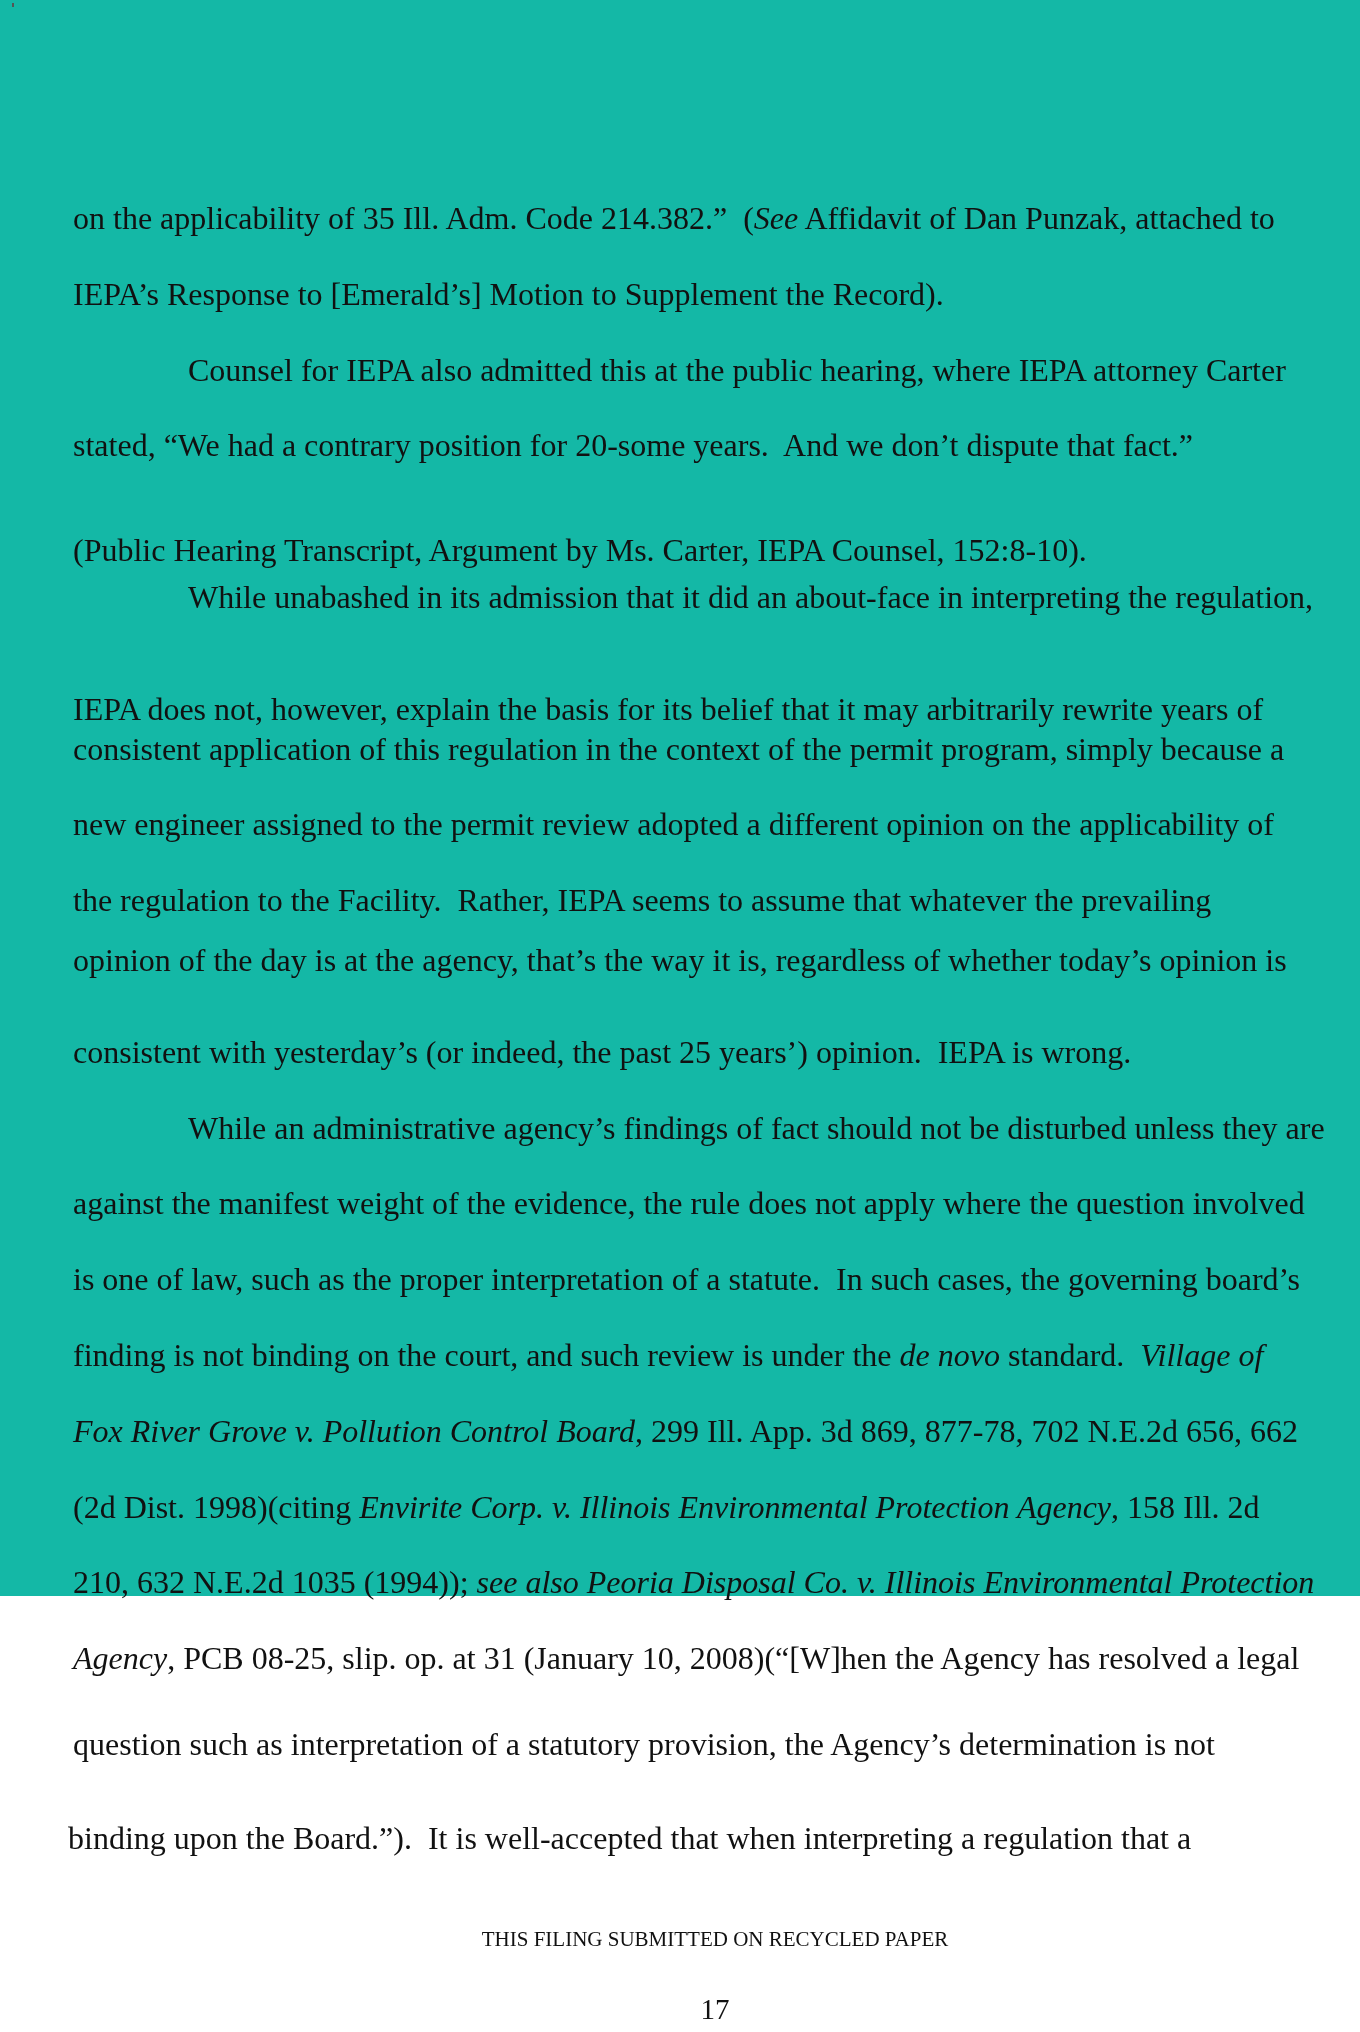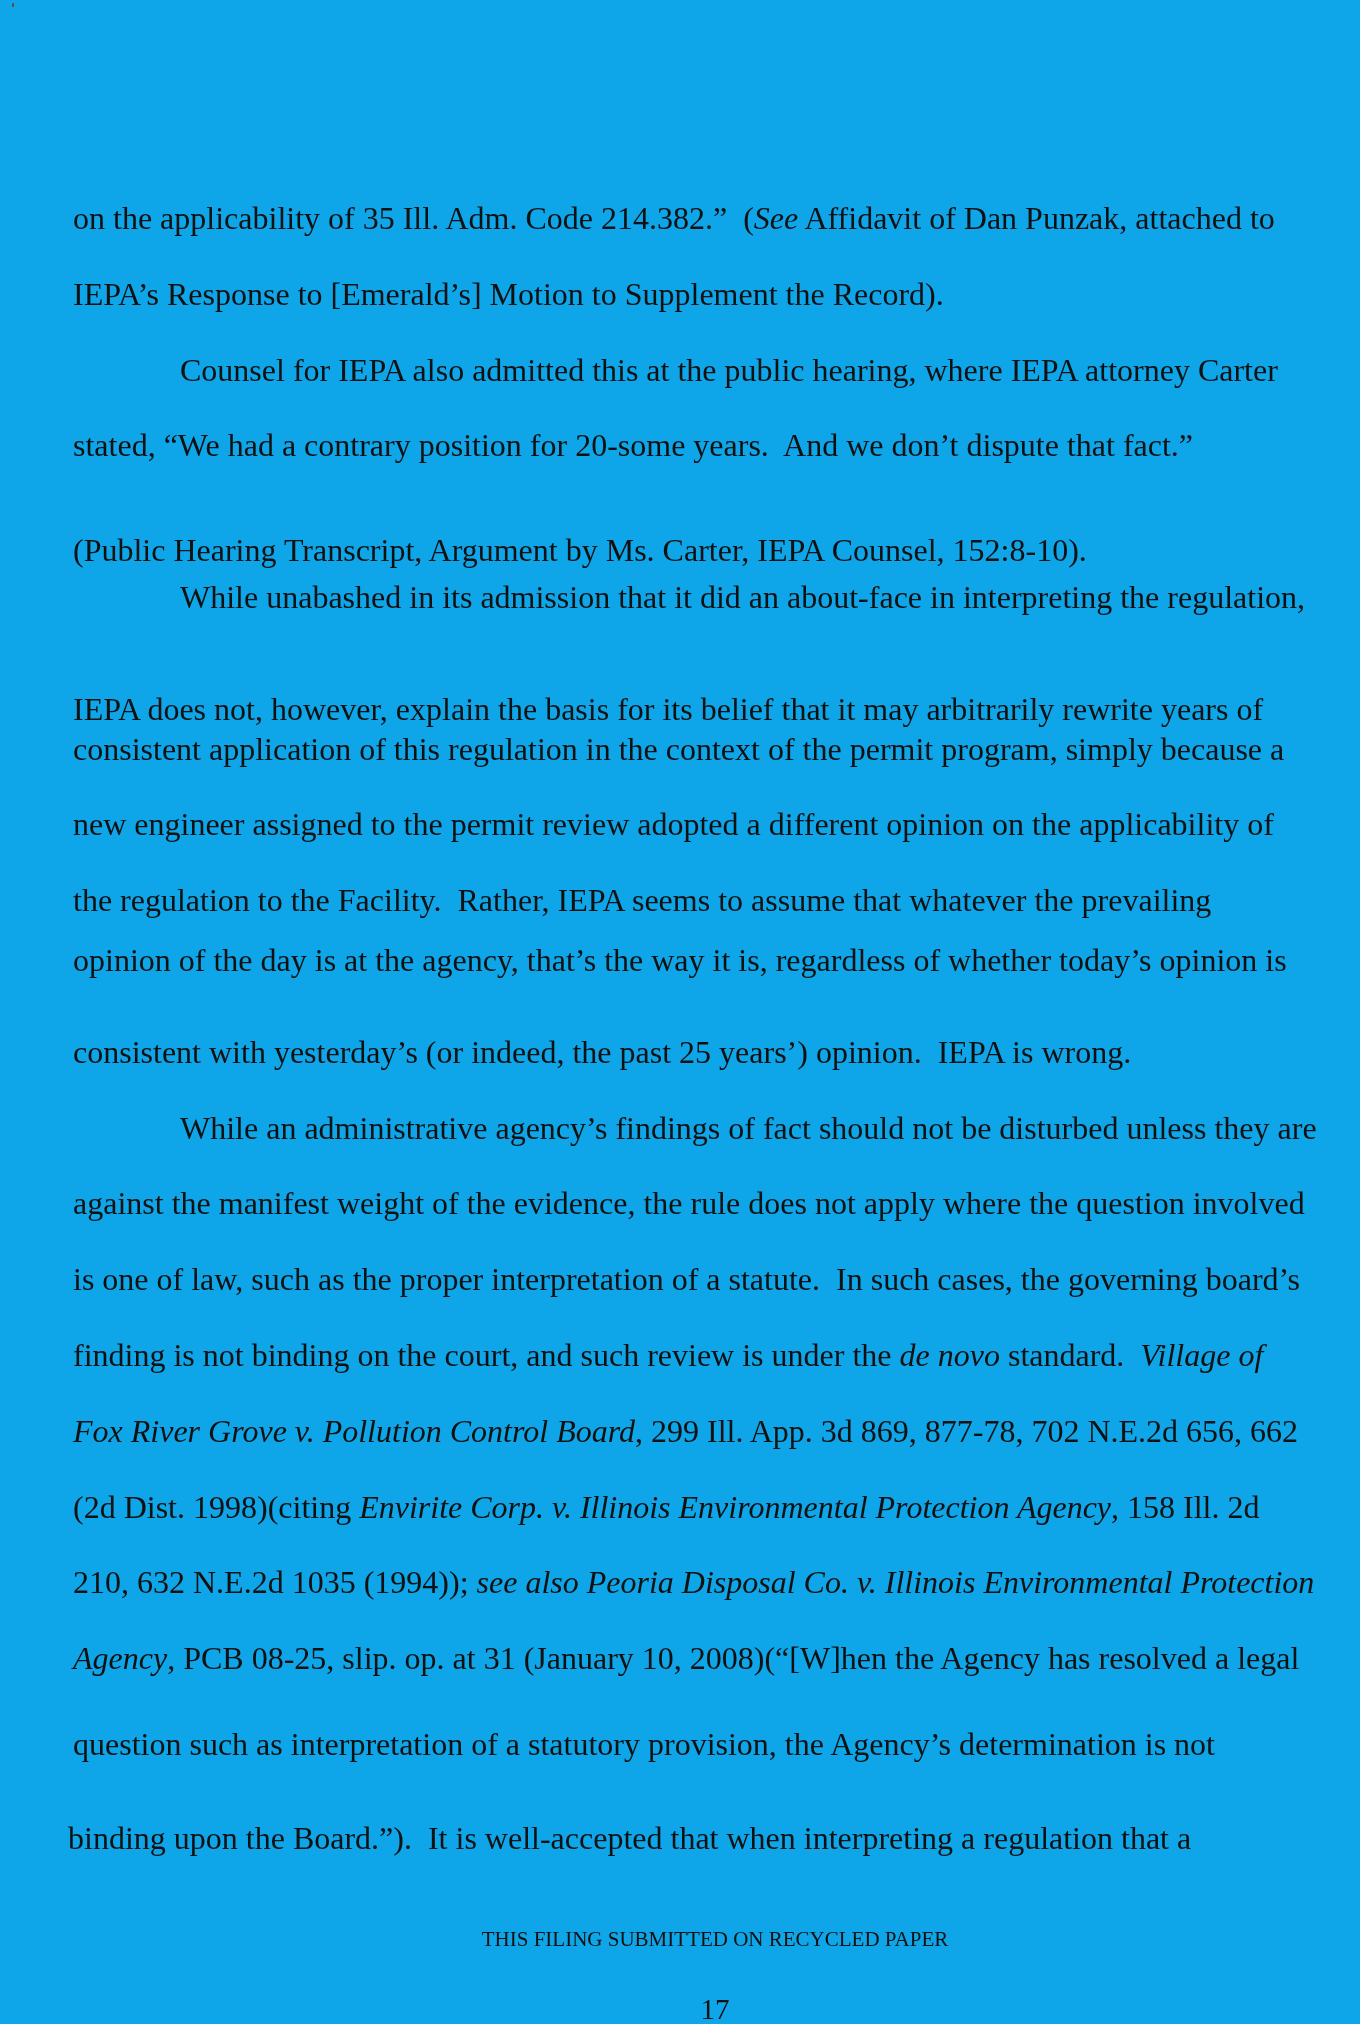--- a/index.html
+++ b/index.html
@@ -1,28 +1,28 @@
 <!DOCTYPE html>
 <html><head>
 <meta charset="utf-8">
 <style>
   html, body { margin: 0; padding: 0; background: #ffffff; }
   body { width: 1360px; height: 2032px; position: relative; overflow: hidden; }
-  .page { position: absolute; left: 0; top: 0; width: 1360px; height: 2024px; background: #0ea5e9; }
+  .page { position: absolute; left: 0; top: 0; width: 1360px; height: 1596px; background: #14b8a6; }
   .scan-mark { position: absolute; left: 12px; top: 3px; width: 2px; height: 4px; background: #555; }
   .line {
     position: absolute;
     left: 73px;
     white-space: pre;
     font-family: "Liberation Serif", serif;
     font-size: 32px;
     line-height: 40px;
     color: #111111;
   }
-  .line.indent { left: 180px; }
+  .line.indent { left: 188px; }
   .line.nudge { left: 68px; margin-top: 28px; }
   .seg-italic { font-style: italic; }
   .footer-note {
     position: absolute; left: 0; width: 1430px; text-align: center;
     top: 1926px;
     font-family: "Liberation Serif", serif; font-size: 21px; line-height: 26px; color: #111;
   }
   .page-number {
     position: absolute; left: 0; width: 1430px; text-align: center;
     top: 1992px;

